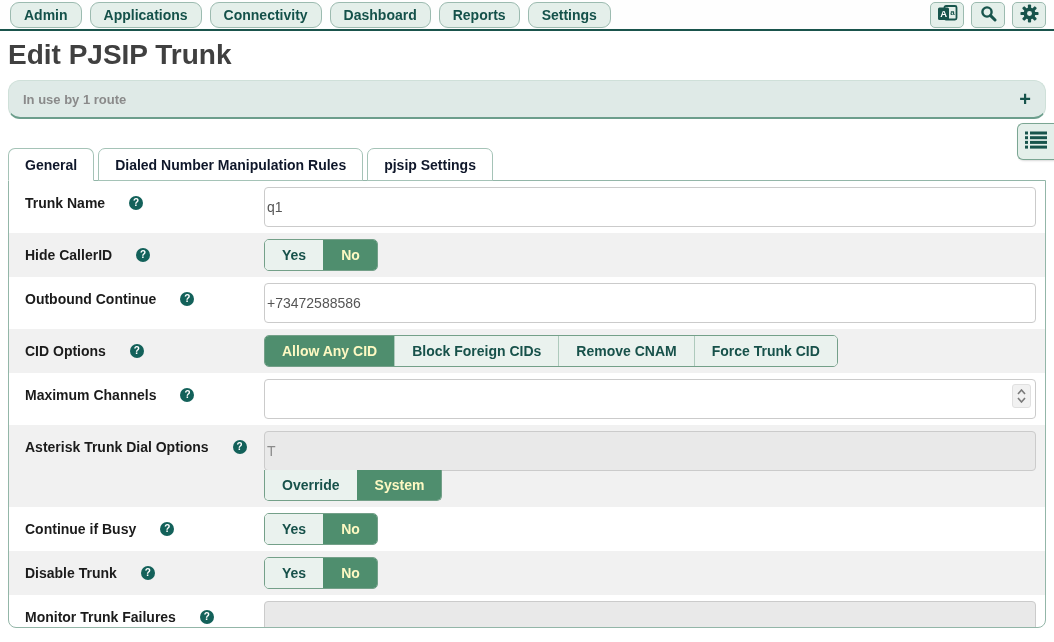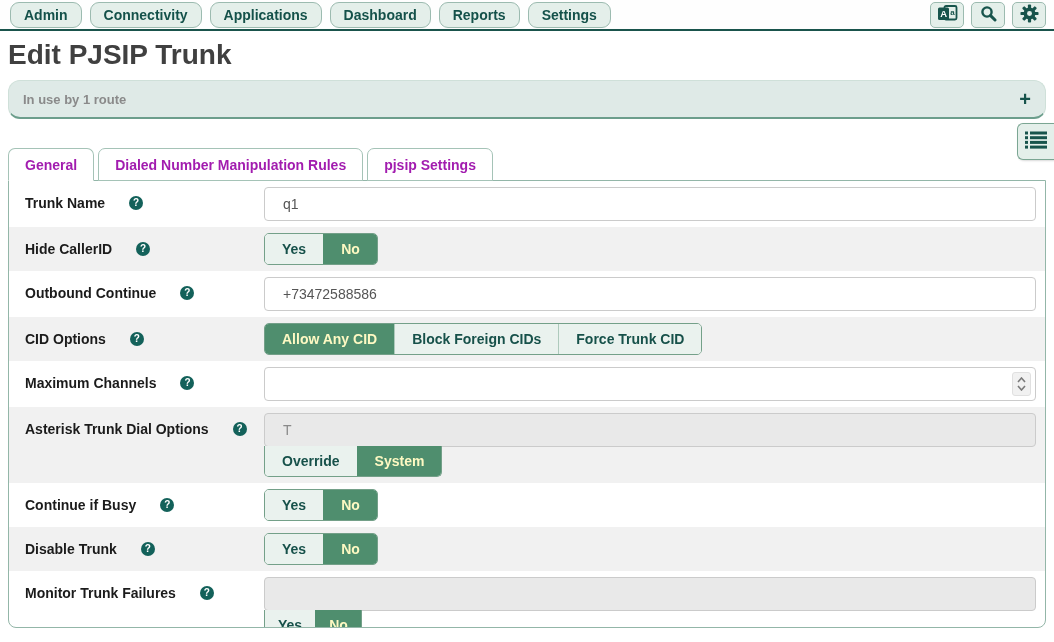--- a/index.html
+++ b/index.html
@@ -28,39 +28,39 @@
   
   .side-list-btn { position: absolute; top: 123px; right: 0; width: 37px; height: 37px;
     background: #e4efea; border: 1px solid #7ba693; border-right: none;
     border-radius: 6px 0 0 6px; display: flex; align-items: center; justify-content: center;
     cursor: pointer; box-shadow: 1px 1px 2px rgba(0,0,0,0.15); }
 
   
   .tabs { margin: 28px 0 0 8px; display: flex; align-items: flex-end; position: relative; z-index: 2; }
   .tab { height: 33px; padding: 0 16px; display: flex; align-items: center;
     border: 1px solid #a5c3b7; border-radius: 7px 7px 0 0; margin-right: 4px;
-    color: #a21caf; font-weight: bold; font-size: 14px; background: #fff;
+    color: #0f172a; font-weight: bold; font-size: 14px; background: #fff;
     cursor: pointer; position: relative; top: 1px; }
   .tab.active { border-bottom: 1px solid #fff; background: #fff; }
 
   
   .panel { margin: 0 8px; border: 1px solid #93b6a8; border-radius: 0 0 8px 8px;
     background: #fff; position: relative; z-index: 1; height: 448px; overflow: hidden;
     padding-bottom: 6px; }
   .row { display: flex; align-items: flex-start; padding: 4px 0; }
   .row.alt { background: #f1f1f1; }
   .lbl { flex: none; width: 255px; padding: 10px 0 0 16px; font-size: 14px;
     font-weight: bold; color: #1b1b1b; display: flex; align-items: center; gap: 24px; }
   .help { flex: none; width: 14px; height: 14px; border-radius: 50%; background: #13615a;
     color: #fff; font-size: 10px; font-weight: bold; text-align: center; line-height: 14px;
     display: inline-block; cursor: pointer; }
   .ctl { flex: 1; margin-right: 9px; padding: 2px 0; }
 
-  .txt { width: 100%; height: 34px; border: 1px solid #cbcbcb; border-radius: 4px;
-    padding: 0 18px; font-size: 14px; color: #555; background: #fff;
+  .txt { width: 100%; height: 40px; border: 1px solid #cbcbcb; border-radius: 4px;
+    padding: 0 2px; font-size: 14px; color: #555; background: #fff;
     font-family: "Liberation Sans", sans-serif; outline: none; }
   .txt:disabled, .txt.disabled { background: #e9e9e9; color: #8a8a8a; }
 
   .num-wrap { position: relative; }
   .spinner { position: absolute; right: 5px; top: 5px; width: 19px; height: 24px;
     background: #f1f1f1; border: 1px solid #e0e0e0; border-radius: 3px;
     display: flex; flex-direction: column; align-items: center; justify-content: center;
     gap: 2px; cursor: pointer; }
 
   .seg { display: inline-flex; border-radius: 5px; overflow: hidden;
@@ -70,22 +70,22 @@
   .seg .opt:first-child { border-left: none; }
   .seg .opt.sel { background: #4f8e6e; color: #fef9c3; border-left-color: #4f8e6e; }
   .seg.attached { border-radius: 0 0 5px 5px; border-top: none; margin-top: -1px; }
   .seg .opt.narrow { padding: 7px 13px; }
 </style>
 </head>
 <body>
 
 <div class="topnav">
   <button class="navbtn">Admin</button>
+  <button class="navbtn">Applications</button>
   <button class="navbtn">Connectivity</button>
-  <button class="navbtn">Applications</button>
   <button class="navbtn">Dashboard</button>
   <button class="navbtn">Reports</button>
   <button class="navbtn">Settings</button>
   <div class="nav-right">
     <button class="iconbtn">
       <span>
         <svg width="21" height="17" viewBox="0 0 21 17">
           <rect x="7.5" y="1" width="12" height="13.5" rx="1.5" fill="none" stroke="#17544c" stroke-width="1.8"></rect>
           <rect x="1" y="2.5" width="11" height="12.5" rx="1.5" fill="#17544c"></rect>
           <text x="3.2" y="12" font-size="9.5" font-weight="bold" fill="#ffffff" font-family="Liberation Sans, sans-serif">A</text>
@@ -185,20 +185,21 @@
 
   <div class="row alt">
     <div class="lbl">
       <span>CID Options</span>
       <span class="help">?</span>
     </div>
     <div class="ctl">
       <div class="seg">
         <span class="opt sel">Allow Any CID</span>
         <span class="opt">Block Foreign CIDs</span>
+        <span class="opt">Remove CNAM</span>
         <span class="opt">Force Trunk CID</span>
       </div>
     </div>
   </div>
 
   <div class="row">
     <div class="lbl">
       <span>Maximum Channels</span>
       <span class="help">?</span>
     </div>

